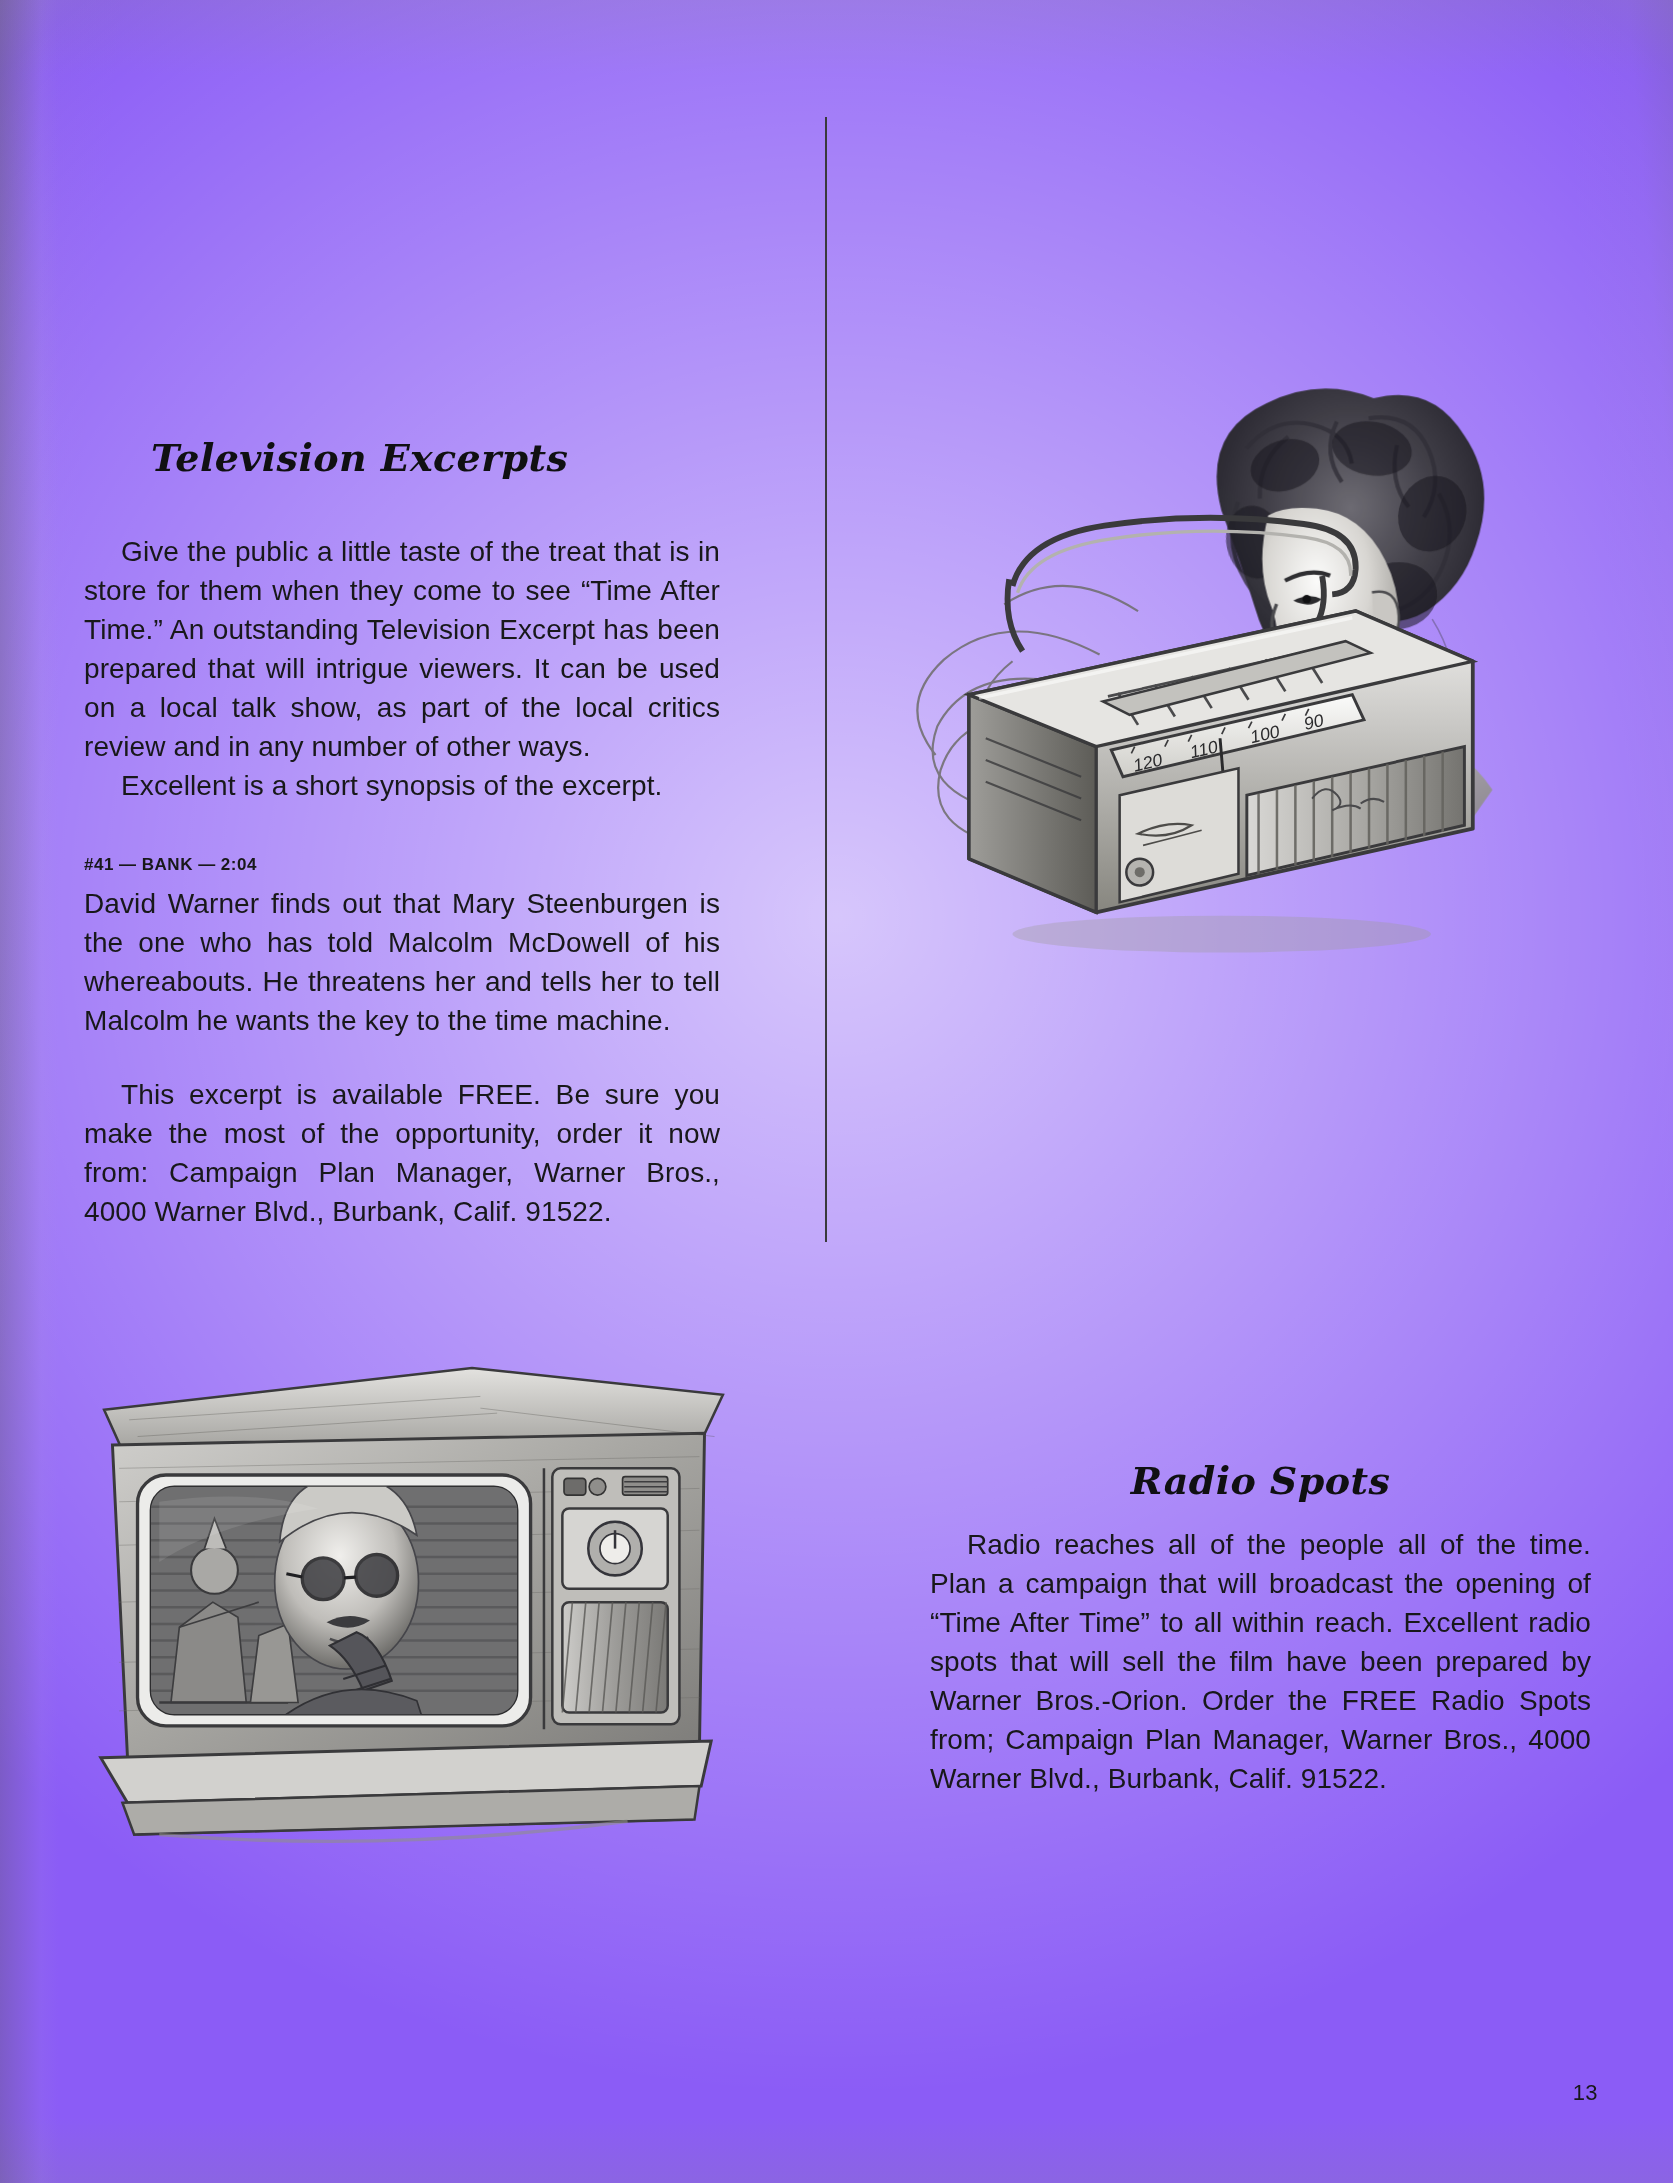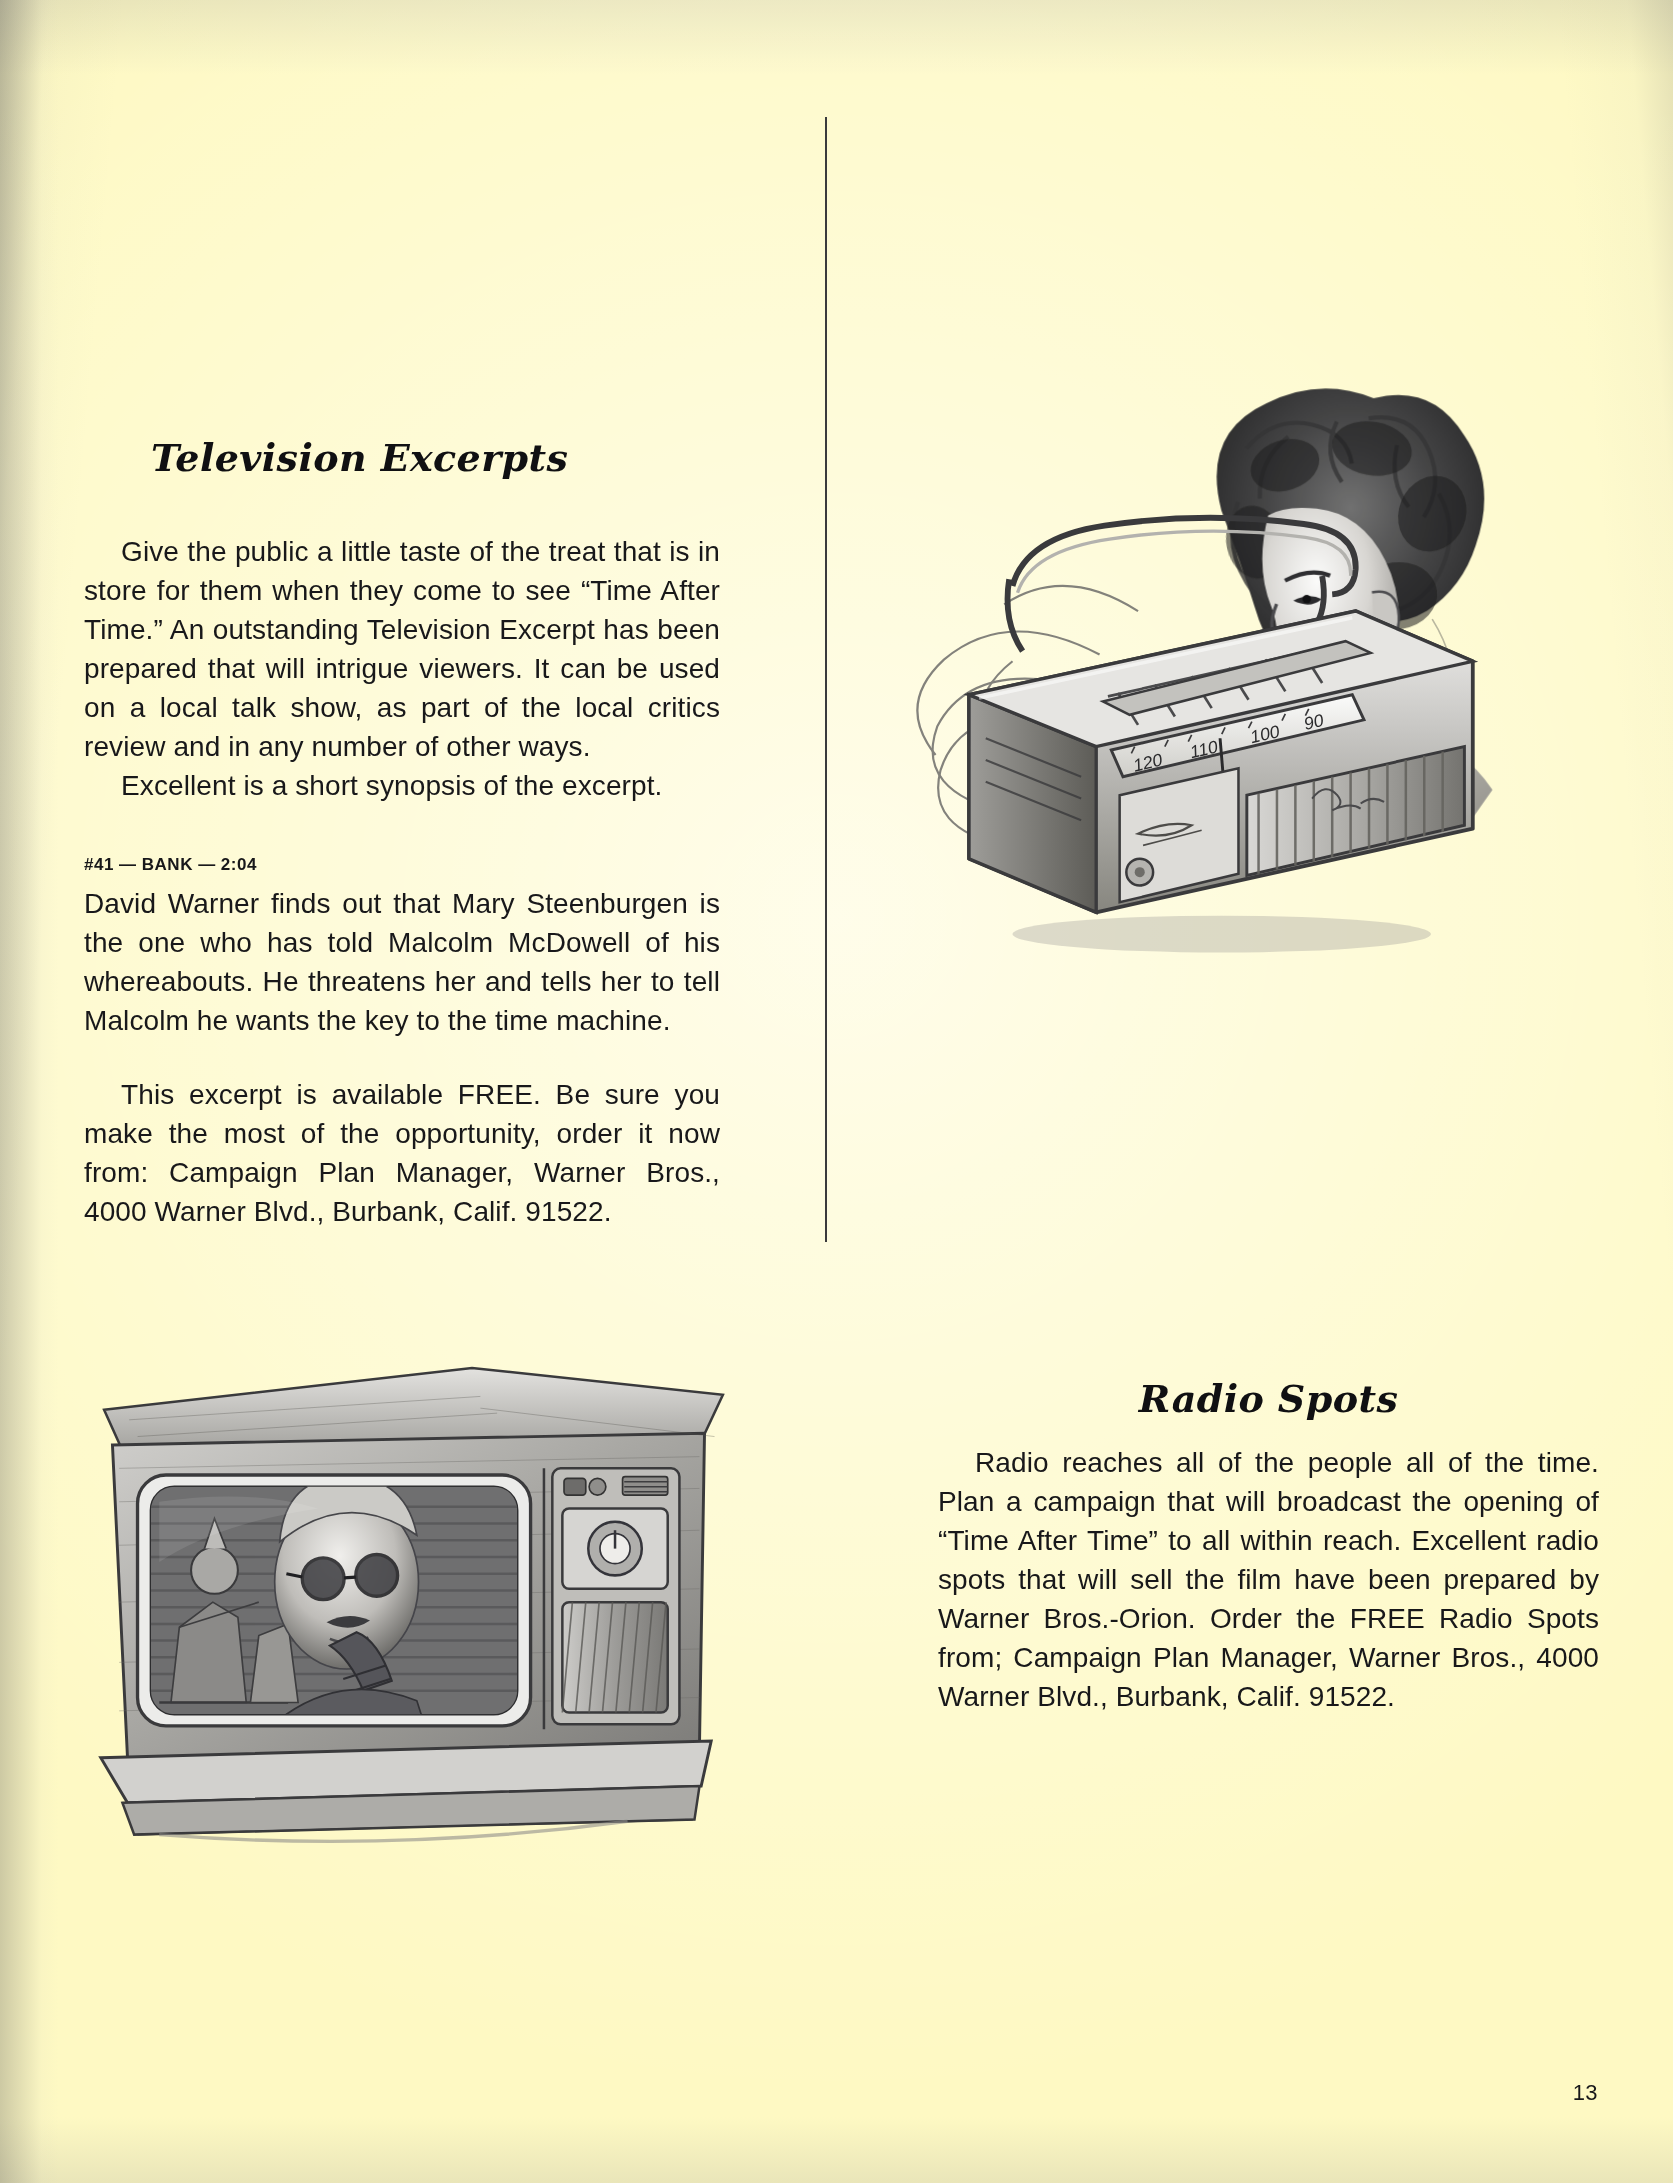--- a/index.html
+++ b/index.html
@@ -4,21 +4,21 @@
 <style>
   html, body {
     margin: 0;
     padding: 0;
     background: #b9b9b7;
   }
   .page {
     position: relative;
     width: 1673px;
     height: 2183px;
-    background: #fef9c3;
+    background: #8b5cf6;
     overflow: hidden;
     font-family: "Liberation Sans", sans-serif;
     color: #18181a;
   }
   
   .paper-tone {
     position: absolute;
     inset: 0;
     background:
       radial-gradient(120% 90% at 50% 42%, rgba(255,255,255,0.65) 0%, rgba(255,255,255,0.0) 60%),
@@ -75,23 +75,22 @@
     line-height: 39px;
     margin: 40px 0 0 0;
     letter-spacing: 0.5px;
   }
   .block-gap { margin-top: 35px; }
 
   
   .col-right {
     position: absolute;
     left: 930px;
-    top: 1376px;
+    top: 1458px;
     width: 661px;
-    margin-left: 8px;
   }
   .heading-radio {
     text-align: center;
     margin: 0 0 22px 0;
     font-size: 38px;
   }
 
   
   .page-number {
     position: absolute;

